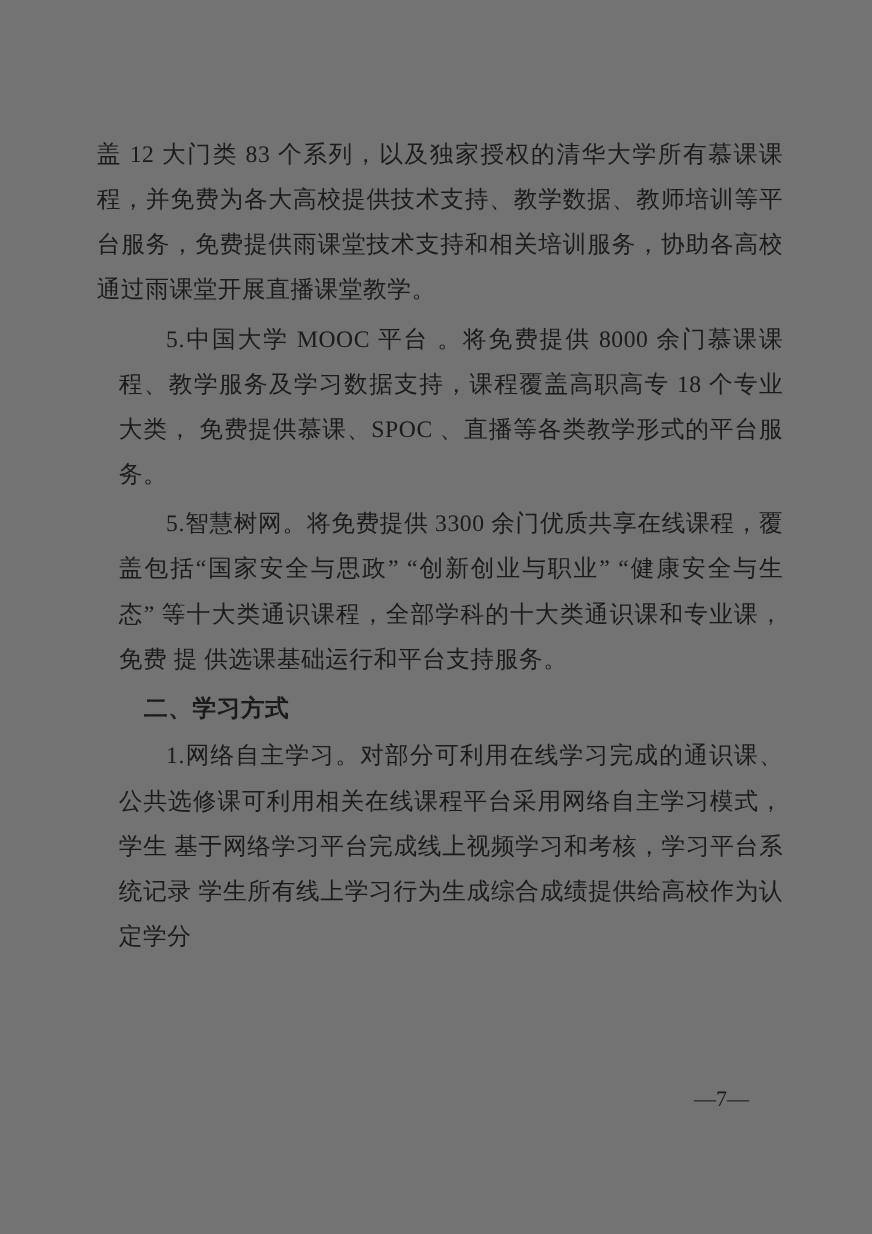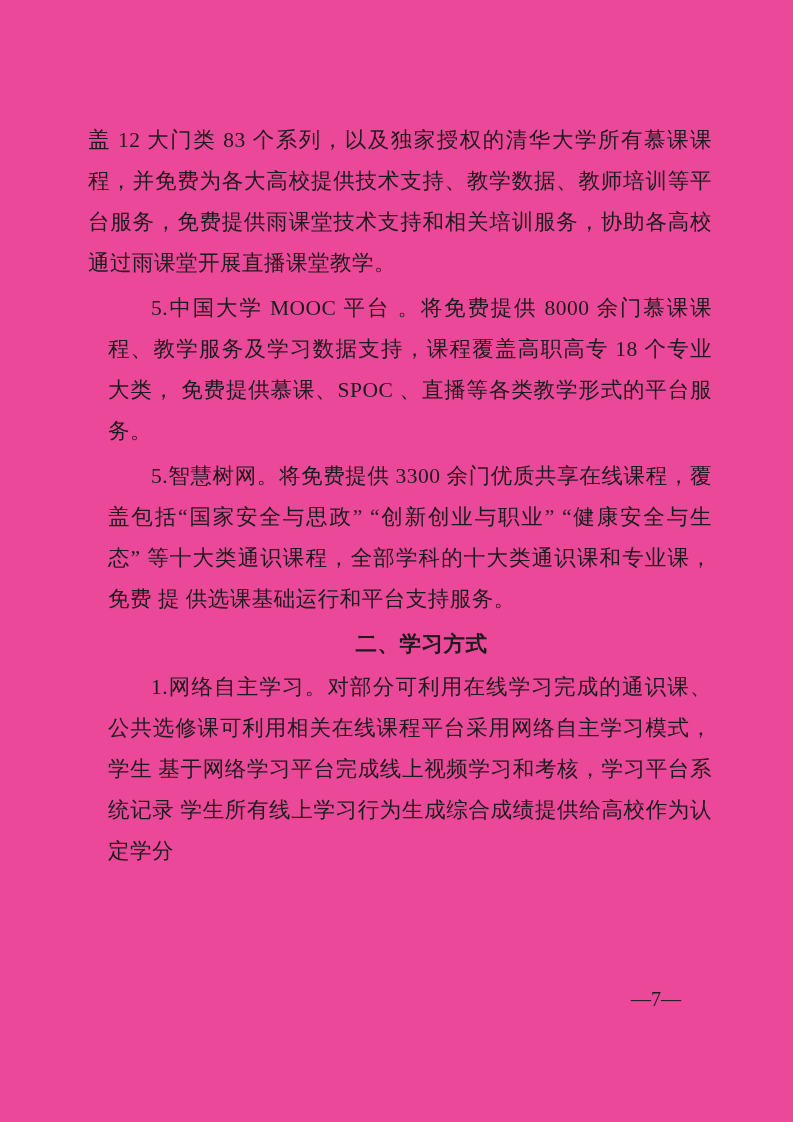--- a/index.html
+++ b/index.html
@@ -4,21 +4,21 @@
 <style>
   html, body {
     margin: 0;
     padding: 0;
     background: #ffffff;
   }
   .page {
     position: relative;
     width: 793px;
     height: 1122px;
-    background: #ec4899;
+    background: #737373;
     overflow: hidden;
     font-family: "Liberation Serif", "DejaVu Serif", serif;
     color: #1b1b1b;
   }
   .content {
     position: absolute;
     left: 88px;
     top: 120px;
     width: 624px;
     font-size: 21.5px;
@@ -33,21 +33,21 @@
     text-indent: 2em;
     margin-left: 20px;
   }
   .heading {
     font-family: "Liberation Sans", "DejaVu Sans", sans-serif;
     font-weight: 700;
     font-size: 21.5px;
     line-height: 41px;
     margin: 2px 0 2px 0;
     text-indent: 2em;
-    text-align: center;
+    text-align: left;
   }
   .footer {
     position: absolute;
     top: 988px;
     right: 112px;
     font-size: 20px;
     line-height: 22px;
     color: #1b1b1b;
     font-family: "Liberation Serif", "DejaVu Serif", serif;
   }

